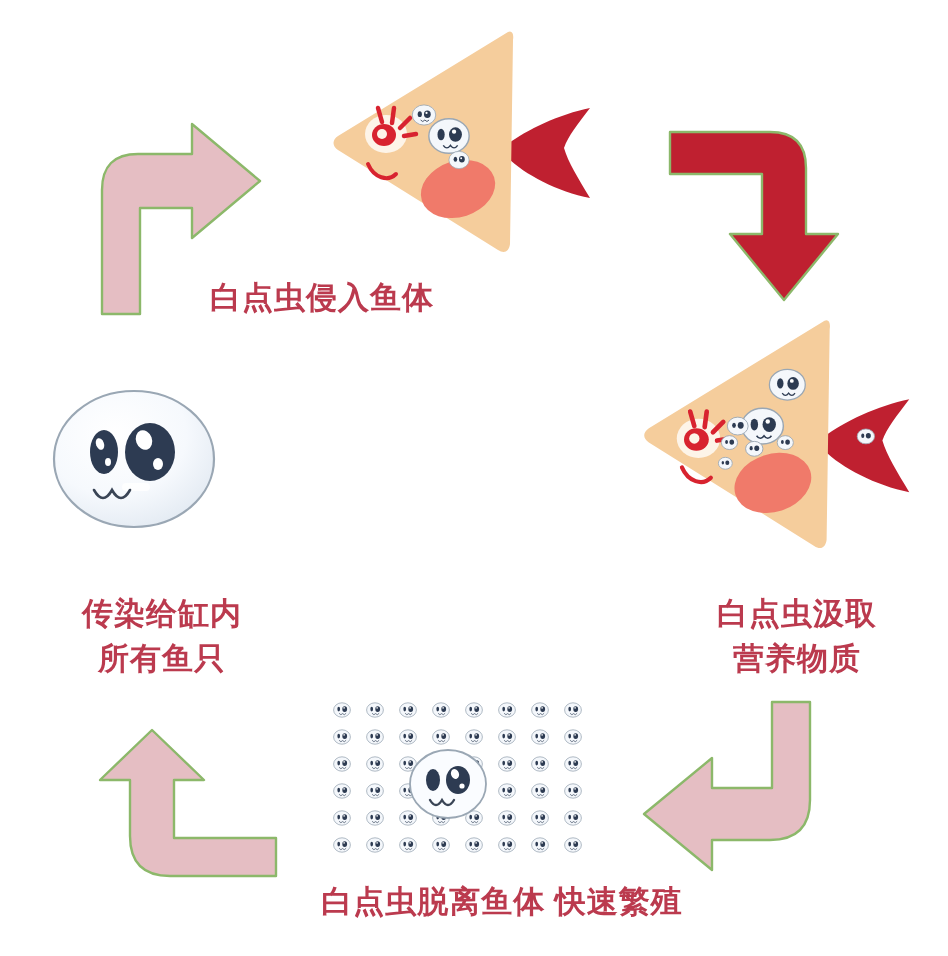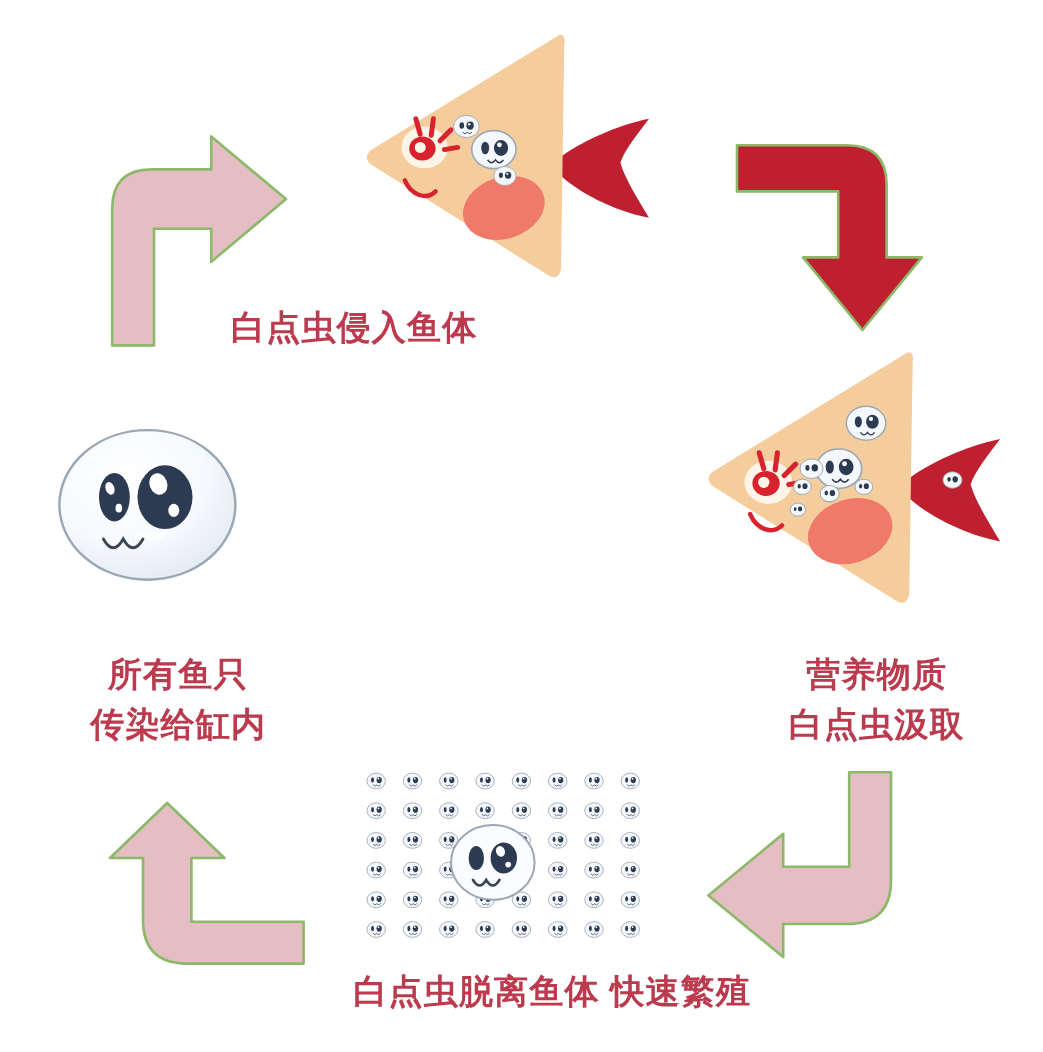--- a/index.html
+++ b/index.html
@@ -169,22 +169,22 @@
         <g transform="translate(100,148) scale(0.24)">
           <ellipse cx="0" cy="0" rx="28" ry="24" fill="#f4f7fb" stroke="#9aa7b4" stroke-width="3.4"></ellipse>
           <ellipse cx="-10" cy="-2" rx="5" ry="7" fill="#2d3b52"></ellipse>
           <ellipse cx="8" cy="-2" rx="8" ry="9" fill="#2d3b52"></ellipse>
         </g>
       </g>
     </svg>
   </div>
 
   <div class="label" id="label-absorb">
+    <span class="line">白点虫汲取</span>
     <span class="line">营养物质</span>
-    <span class="line">白点虫汲取</span>
   </div>
 
   <div class="abs" style="left:326px;top:694px;">
     <svg id="grid-svg" width="268" height="170" viewBox="0 0 268 170">
         <g transform="translate(16,16) scale(0.3)">
           <ellipse cx="0" cy="0" rx="28" ry="24" fill="#f4f7fb" stroke="#9aa7b4" stroke-width="2.6"></ellipse>
           <ellipse cx="-11" cy="-3" rx="4.5" ry="8" fill="#2d3b52"></ellipse>
           <ellipse cx="9" cy="-3" rx="8" ry="9.5" fill="#2d3b52"></ellipse>
           <circle cx="7" cy="-7" r="2.6" fill="#ffffff"></circle>
           <path d="M-9,12 q5.5,8 11,0 q5.5,8 11,0" stroke="#2d3b52" stroke-width="2.2" fill="none" stroke-linecap="round"></path>
@@ -548,17 +548,17 @@
       <ellipse cx="98" cy="58" rx="8" ry="10" fill="#ffffff" transform="rotate(-20 98 58)"></ellipse>
       <ellipse cx="112" cy="82" rx="5" ry="6" fill="#ffffff"></ellipse>
       <ellipse cx="54" cy="62" rx="4" ry="6" fill="#ffffff" transform="rotate(-20 54 62)"></ellipse>
       <ellipse cx="62" cy="80" rx="3" ry="4" fill="#ffffff"></ellipse>
       <rect x="76" y="101" width="28" height="8" rx="4" fill="#ffffff" opacity="0.85"></rect>
       <path d="M48,108 q9,16 18,0 q9,16 18,0" stroke="#3a4556" stroke-width="2.6" fill="none" stroke-linecap="round"></path>
     </svg>
   </div>
 
   <div class="label" id="label-spread">
+    <span class="line">传染给缸内</span>
     <span class="line">所有鱼只</span>
-    <span class="line">传染给缸内</span>
   </div>
 
 </div>
 
 </body></html>

